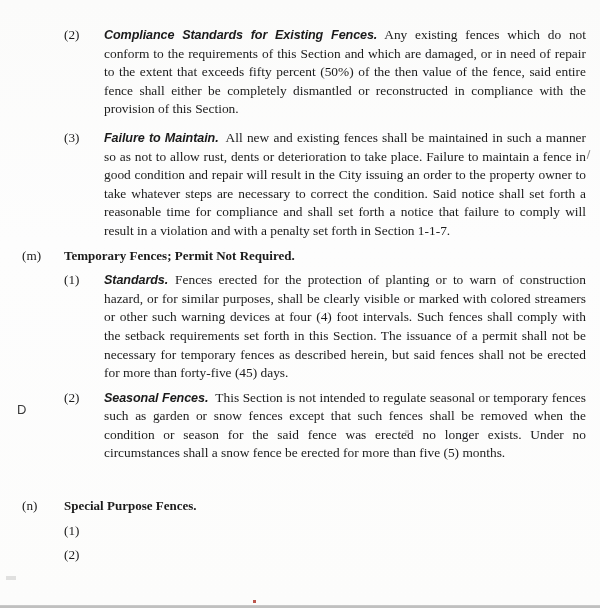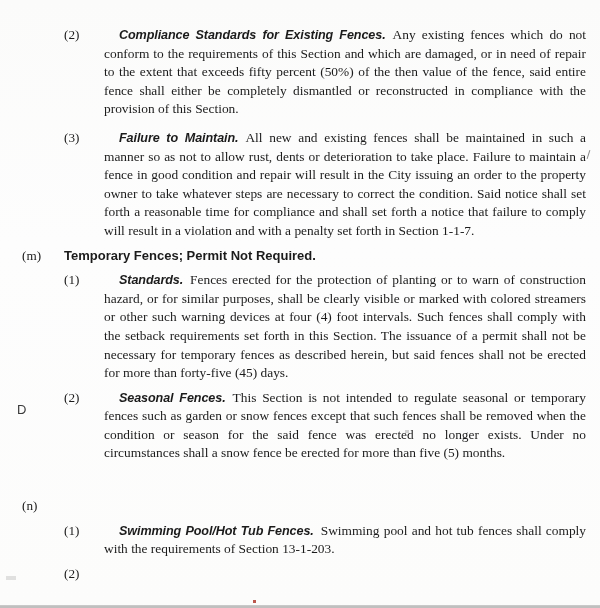--- a/index.html
+++ b/index.html
@@ -67,24 +67,23 @@
     hyphens: none;
   }
 
   
   .run-head {
     font-family: "Liberation Sans", "DejaVu Sans", sans-serif;
     font-weight: bold;
     font-style: italic;
     font-size: 12.6px;
     letter-spacing: -0.1px;
-    margin-left: 15px;
   }
   .sec-head {
-    font-family: Liberation Sans, sans-serif;
+    font-family: Liberation Serif, serif;
     font-weight: bold;
     font-style: normal;
     font-size: 13px;
     letter-spacing: 0px;
   }
   .gap-after-head { display: inline-block; width: 7px; }
 
   
   .lvl-letter  { padding-left: 22px; }   
   .lvl-letter .marker { width: 42px; }
@@ -181,27 +180,27 @@
   <div class="blk lvl-num">
     <span class="marker">(2)</span>
     <span class="body-text"><span class="run-head">Seasonal Fences.</span><span class="gap-after-head"></span><span>This Section is not intended to regulate seasonal or temporary fences such as garden or snow fences except that such fences shall be removed when the condition or season for the said fence was erected no longer exists. Under no circumstances shall a snow fence be erected for more than five (5) months.</span></span>
   </div>
 
   <div class="sp-14"></div>
   <div class="sp-20"></div>
 
   <div class="blk lvl-letter">
     <span class="marker">(n)</span>
+    <span class="body-text"><span class="sec-head">Special Purpose Fences.</span></span>
   </div>
 
   <div class="sp-6"></div>
 
   <div class="blk lvl-num">
     <span class="marker">(1)</span>
-    <span class="body-text"><span class="run-head">Swimming Pool/Hot Tub Fences.</span><span class="gap-after-head"></span><span>Swimming pool and hot tub fences shall comply with the requirements of Section 13-1-203.</span></span>
   </div>
 
   <div class="sp-6"></div>
 
   <div class="blk lvl-num">
     <span class="marker">(2)</span>
   </div>
 
   <div class="sp-6"></div>
 

